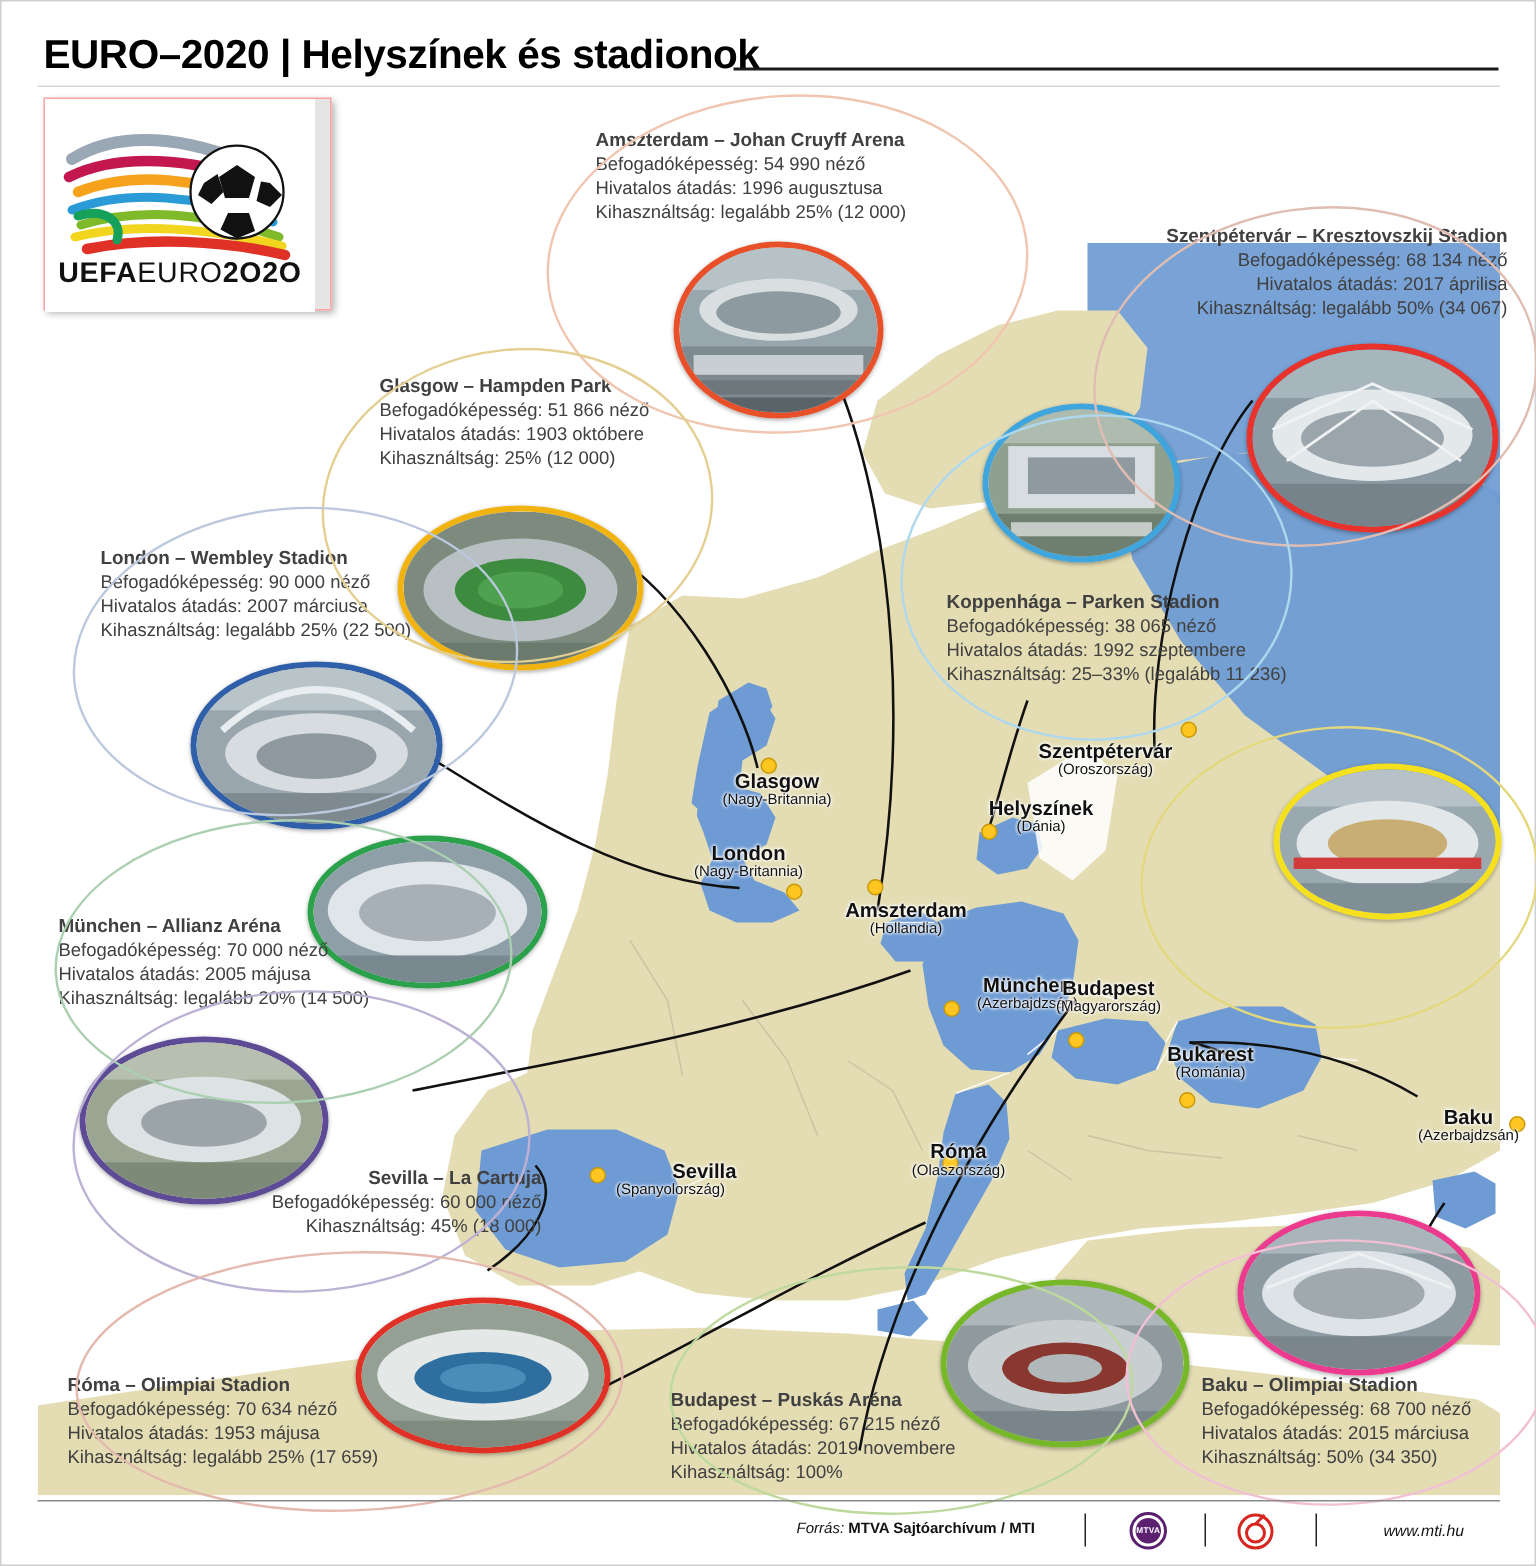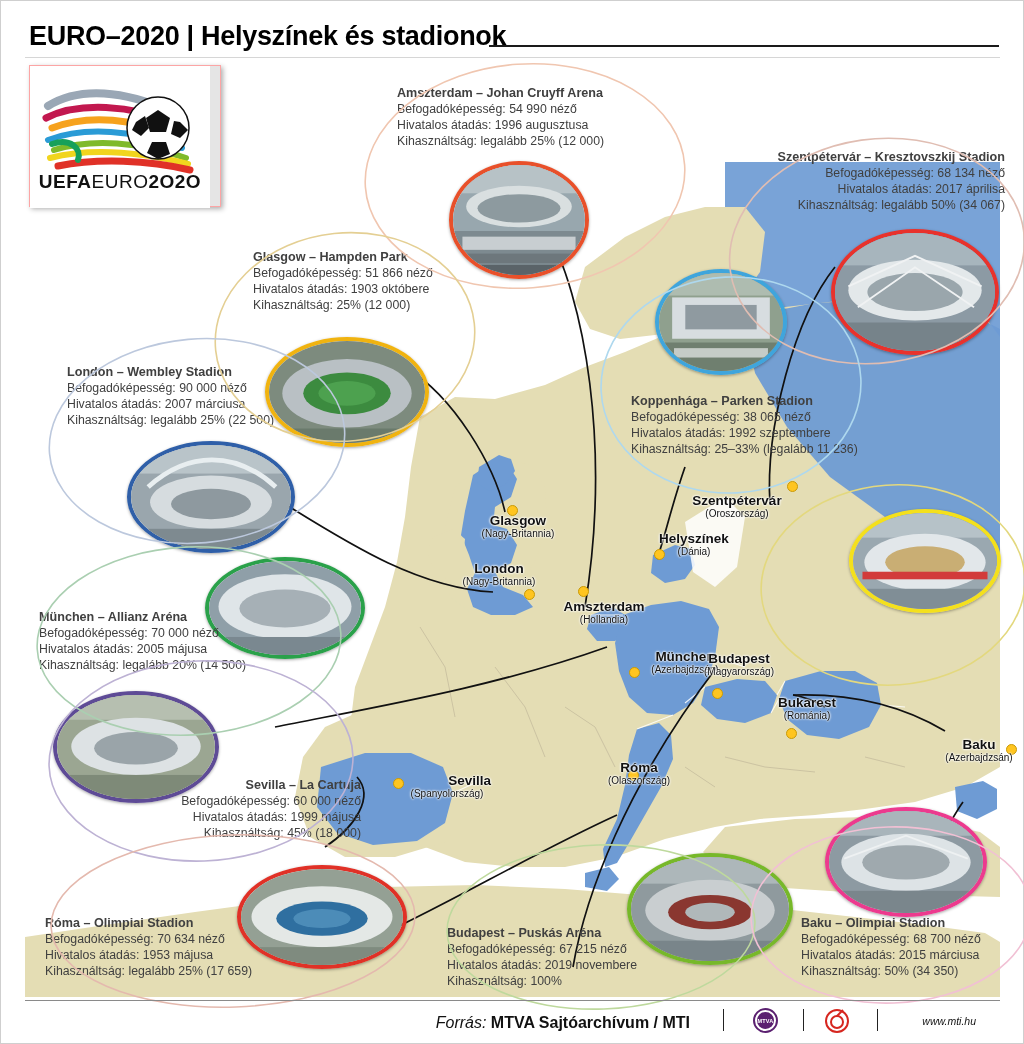--- a/index.html
+++ b/index.html
@@ -88,21 +88,21 @@
   }
   .oval .ph { position:absolute; inset:0; }
 
   
   .footer {
     position: absolute; left: 24px; top: 999px; width: 975px; height: 42px;
   }
   .footer-line { position: absolute; left: 0; top: 0; width: 975px; height: 1px; background: #8a8a8a;}
   .src {
     position: absolute; right: 310px; top: 14px;
-    font-size: 16px; color: #111; white-space: nowrap;
+    font-size: 10px; color: #111; white-space: nowrap;
   }
   .src i { font-style: italic; }
   .src b { font-weight: bold; }
   .sep { position: absolute; top: 9px; width: 1px; height: 22px; background: #222; }
   .mtva-logo {
     position: absolute; top: 8px; width: 25px; height: 25px; border-radius: 50%;
     border: 2px solid #5b2070; display:flex; align-items:center; justify-content:center;
   }
   .mtva-inner {
     width: 17px; height: 17px; border-radius: 50%; background: #5b2070;
@@ -420,21 +420,20 @@
     <span class="ttl">München – Allianz Aréna</span>
     <span class="ln">Befogadóképesség: 70 000 néző</span>
     <span class="ln">Hivatalos átadás: 2005 májusa</span>
     <span class="ln">Kihasználtság: legalább 20% (14 500)</span>
   </div>
 
 
   <div class="info right" style="left:60px; top:776px; width:300px;">
     <span class="ttl">Sevilla – La Cartuja</span>
     <span class="ln">Befogadóképesség: 60 000 néző</span>
-    <span class="ln">Hivatalos átadás: 1999 májusa</span>
     <span class="ln">Kihasználtság: 45% (18 000)</span>
   </div>
 
   <div class="info" style="left:44px; top:914px;">
     <span class="ttl">Róma – Olimpiai Stadion</span>
     <span class="ln">Befogadóképesség: 70 634 néző</span>
     <span class="ln">Hivatalos átadás: 1953 májusa</span>
     <span class="ln">Kihasználtság: legalább 25% (17 659)</span>
   </div>
 

